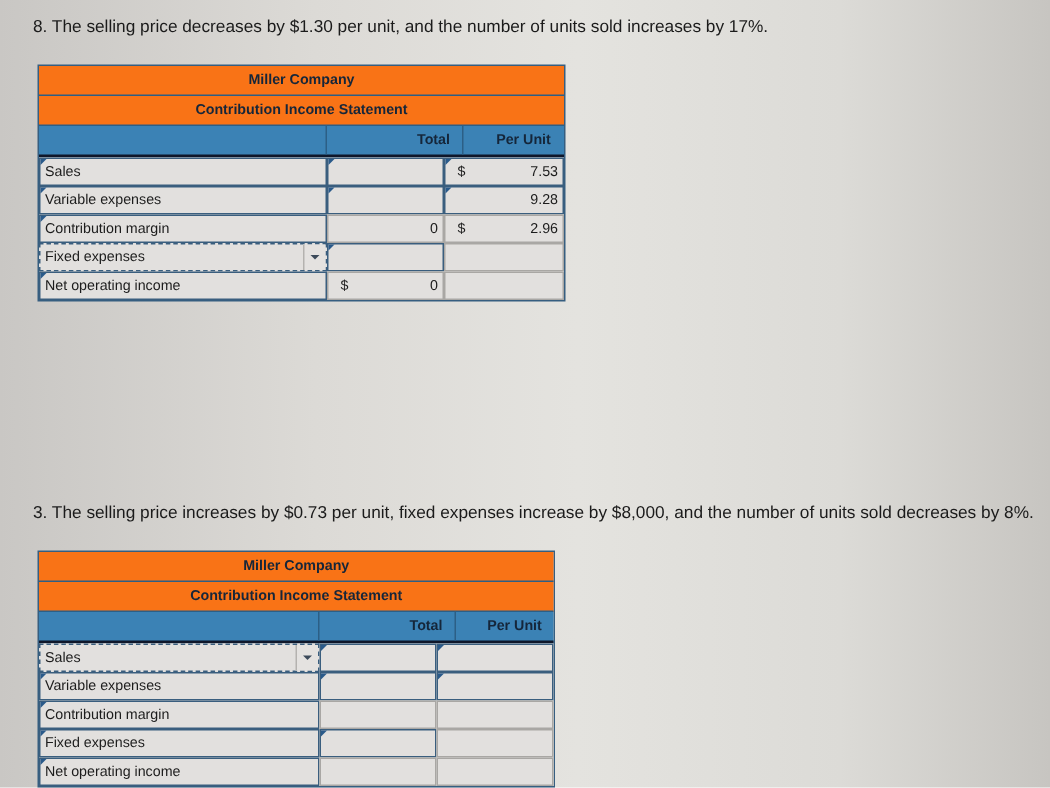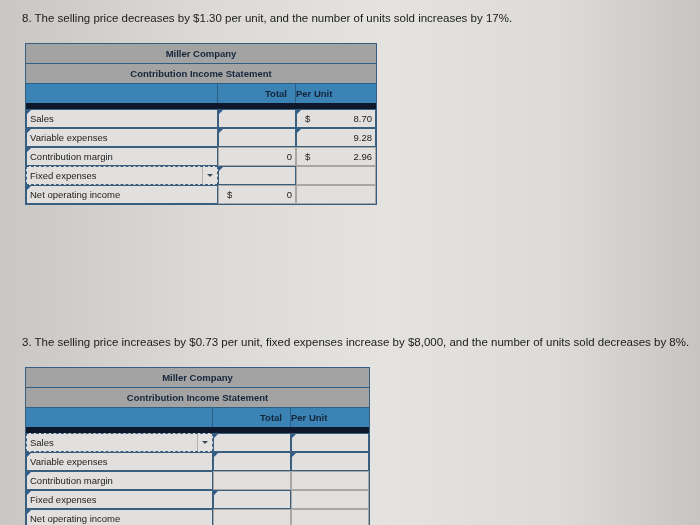--- a/index.html
+++ b/index.html
@@ -19,31 +19,31 @@
 
     .stmt {
       position: absolute; border: 1px solid #365e80;
       border-collapse: collapse;
       font-size: 9.5px;
     }
     .stmt1 { left: 25px; top: 43px; width: 350px; }
     .stmt2 { left: 25px; top: 367px; width: 343px; }
 
     .hdr {
-      background: #a3a3a3;
+      background: #f97316;
       color: #15263a;
       font-weight: bold;
       text-align: center;
       height: 19px; line-height: 19px;
       border-bottom: 1px solid #2c5f86;
     }
-    .colhdr { display: flex; height: 19px; background: #3b82b5; border-bottom: 6px solid #0f172a; }
+    .colhdr { display: flex; height: 19px; background: #3b82b5; border-bottom: 2px solid #0f172a; gap: 13px; }
     .colhdr .c0 { flex: 0 0 191px; border-right: 1px solid #2c5f86; }
     .colhdr .c1, .colhdr .c2 {
-      font-weight: bold; color: #15263a; line-height: 19px;
+      text-align: center; font-weight: bold; color: #15263a; line-height: 19px;
     }
     .colhdr .c1 { flex: 0 0 78px; border-right: 1px solid #2c5f86; text-align: right; padding-right: 8px; box-sizing: border-box; }
     .colhdr .c2 { flex: 1; }
 
     .row { display: flex; height: 19px; background: #dedcda; }
     .cell {
       box-sizing: border-box; height: 19px; line-height: 17px;
       border: 1px solid #3a5e7e; position: relative;
       font-size: 9.5px; padding: 0 3px; color: #1c1c1c;
       background: #e2e0de;
@@ -78,21 +78,21 @@
   <div class="hdr">Contribution Income Statement</div>
   <div class="colhdr">
     <div class="c0"></div>
     <div class="c1">Total</div>
     <div class="c2">Per Unit</div>
   </div>
 
   <div class="row">
     <div class="cell label marker">Sales</div>
     <div class="cell total marker"></div>
-    <div class="cell unit marker"><span class="dollar">$</span><span>8.70</span></div>
+    <div class="cell unit marker"><span class="dollar">$</span><span>7.53</span></div>
   </div>
   <div class="row">
     <div class="cell label marker">Variable expenses</div>
     <div class="cell total marker"></div>
     <div class="cell unit marker">9.28</div>
   </div>
   <div class="row">
     <div class="cell label marker">Contribution margin</div>
     <div class="cell total plain">0</div>
     <div class="cell unit plain"><span class="dollar">$</span><span>2.96</span></div>

